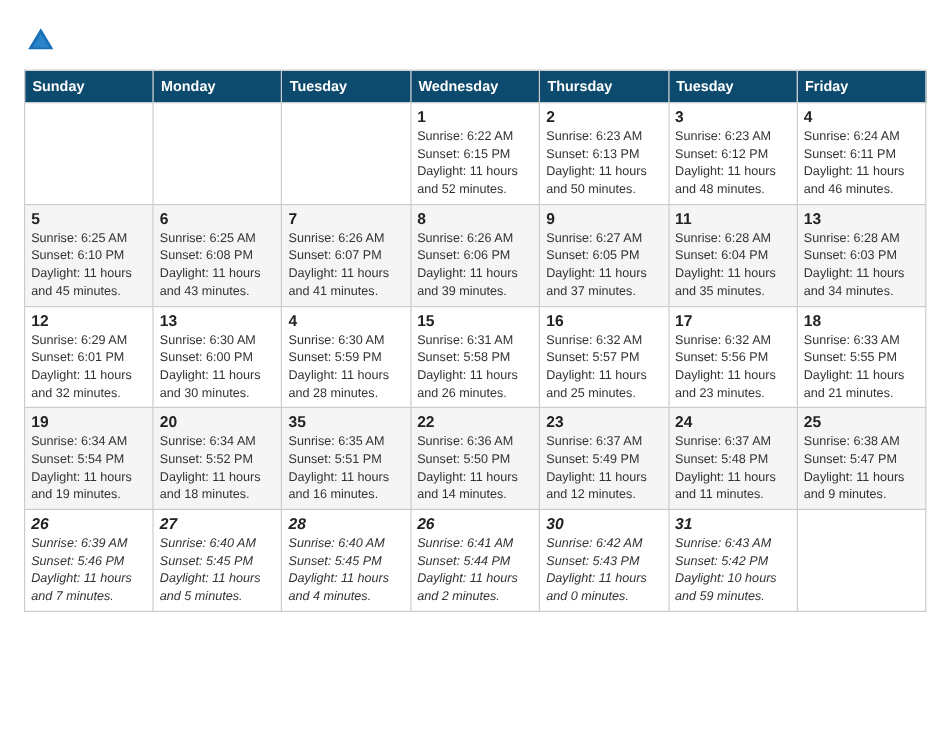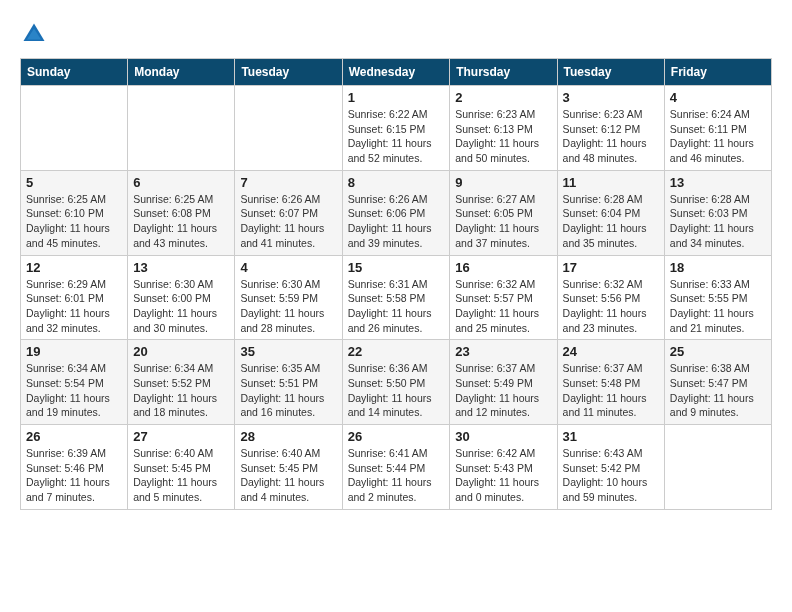--- a/index.html
+++ b/index.html
@@ -79,21 +79,21 @@
       line-height: 1.4;
     }
     .empty-cell {
       background: #fff !important;
     }
     
     .row-1 td { background: #fff; }
     .row-2 td { background: #f0f0f0; }
     .row-3 td { background: #fff; margin-top: 20px; }
     .row-4 td { background: #f0f0f0; }
-    .row-5 td { background: #fff; }
+    .row-5 td { background: #fff; font-style: italic; }
   </style>
 </head>
 <body>
 
 <div class="header">
   <div class="logo">
     <svg class="logo-icon" viewBox="0 0 40 40">
       <polygon points="20,5 35,30 5,30" fill="#1a6fb5"></polygon>
       <polygon points="20,12 30,28 10,28" fill="#3a9ad9" opacity="0.5"></polygon>
     </svg>

